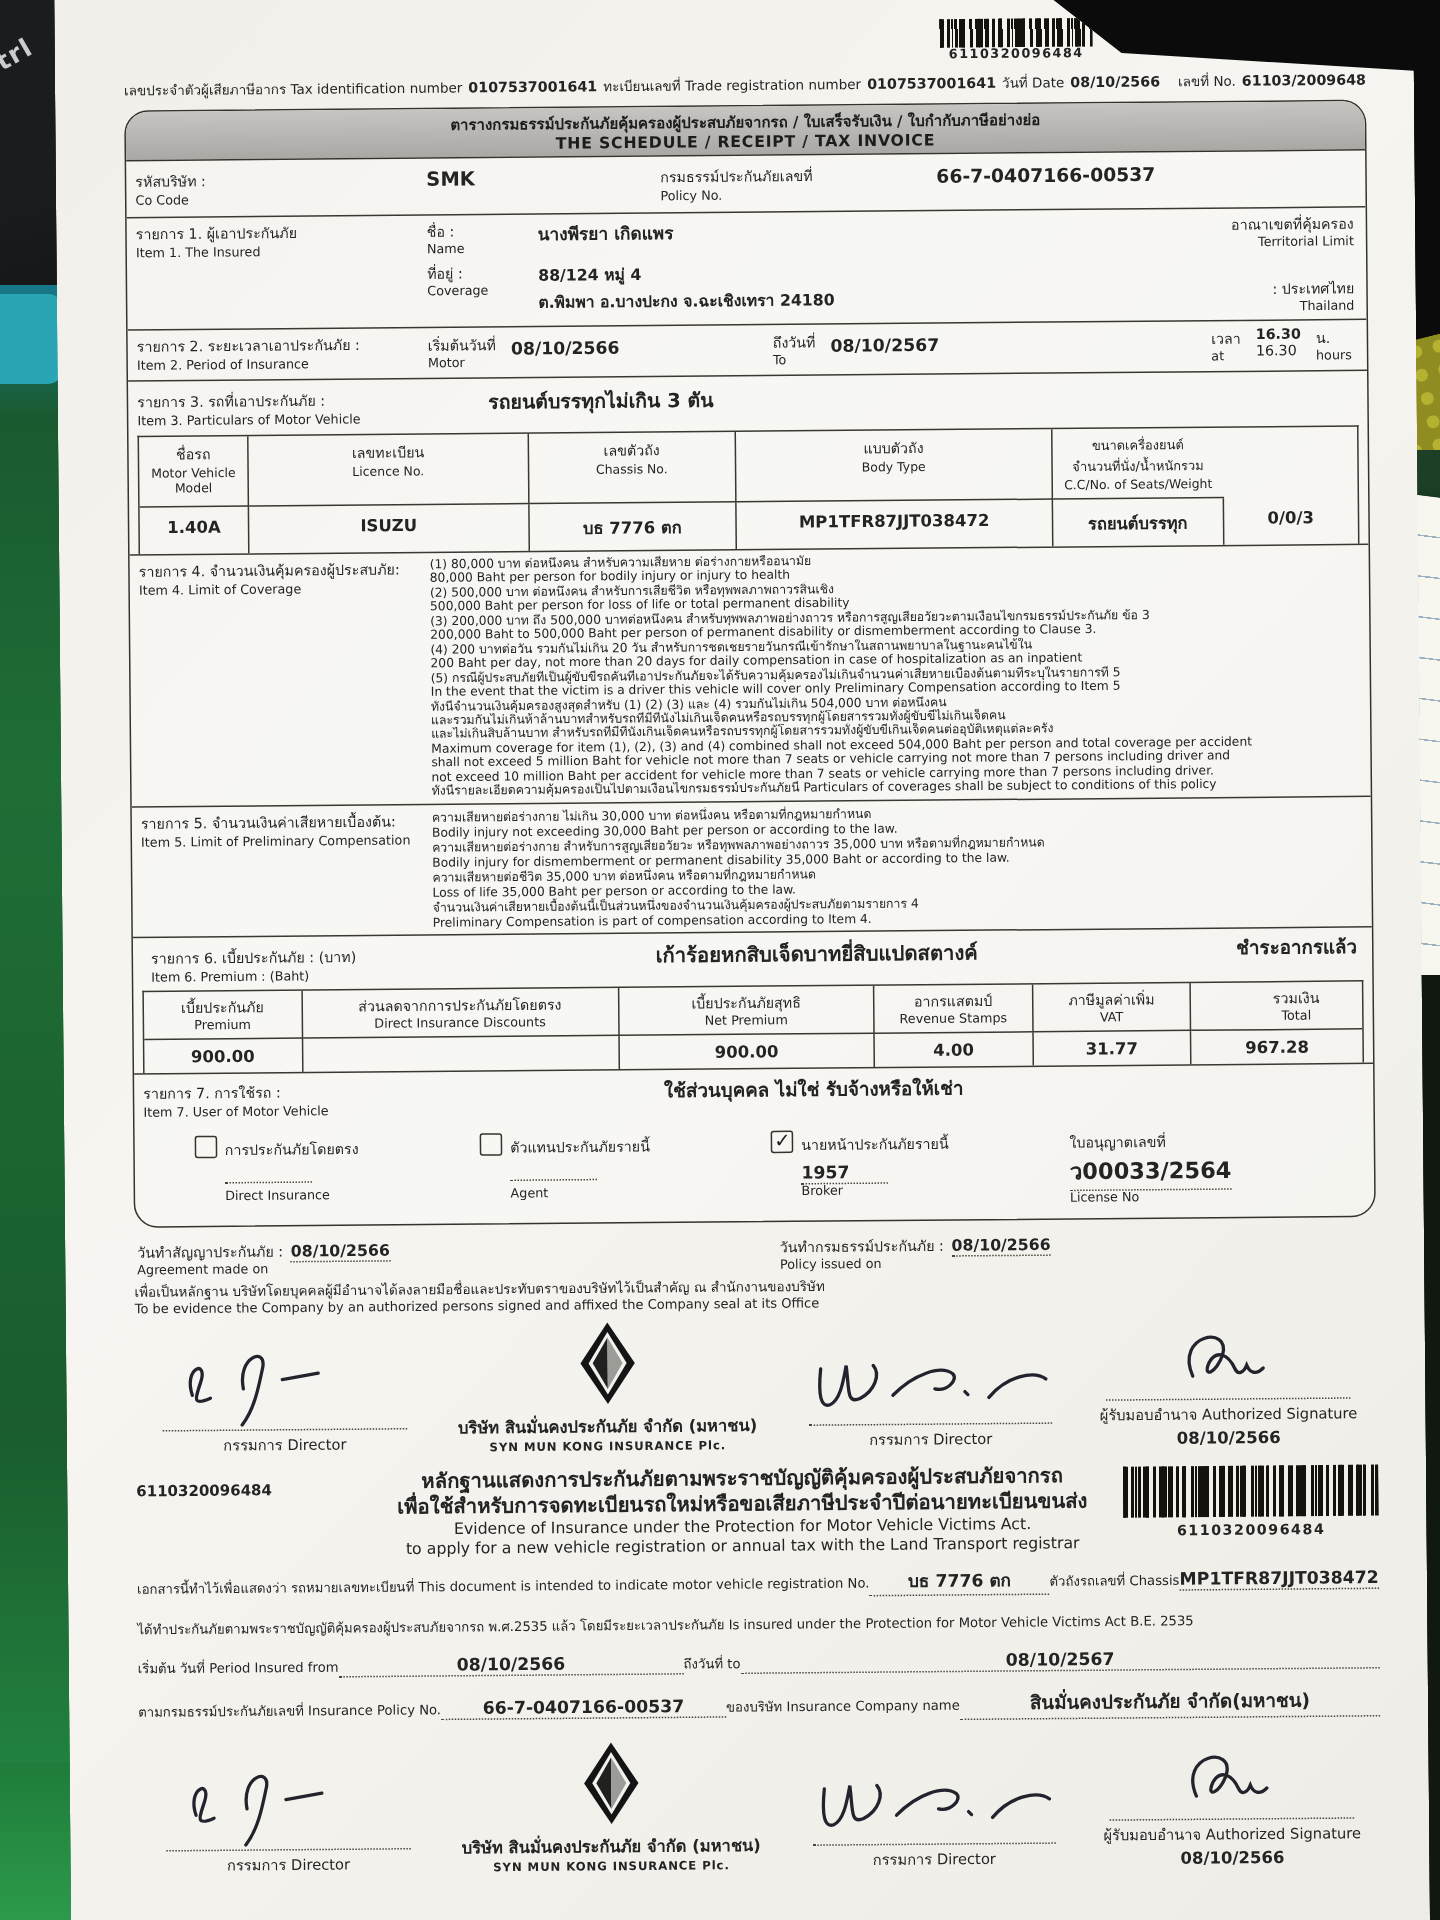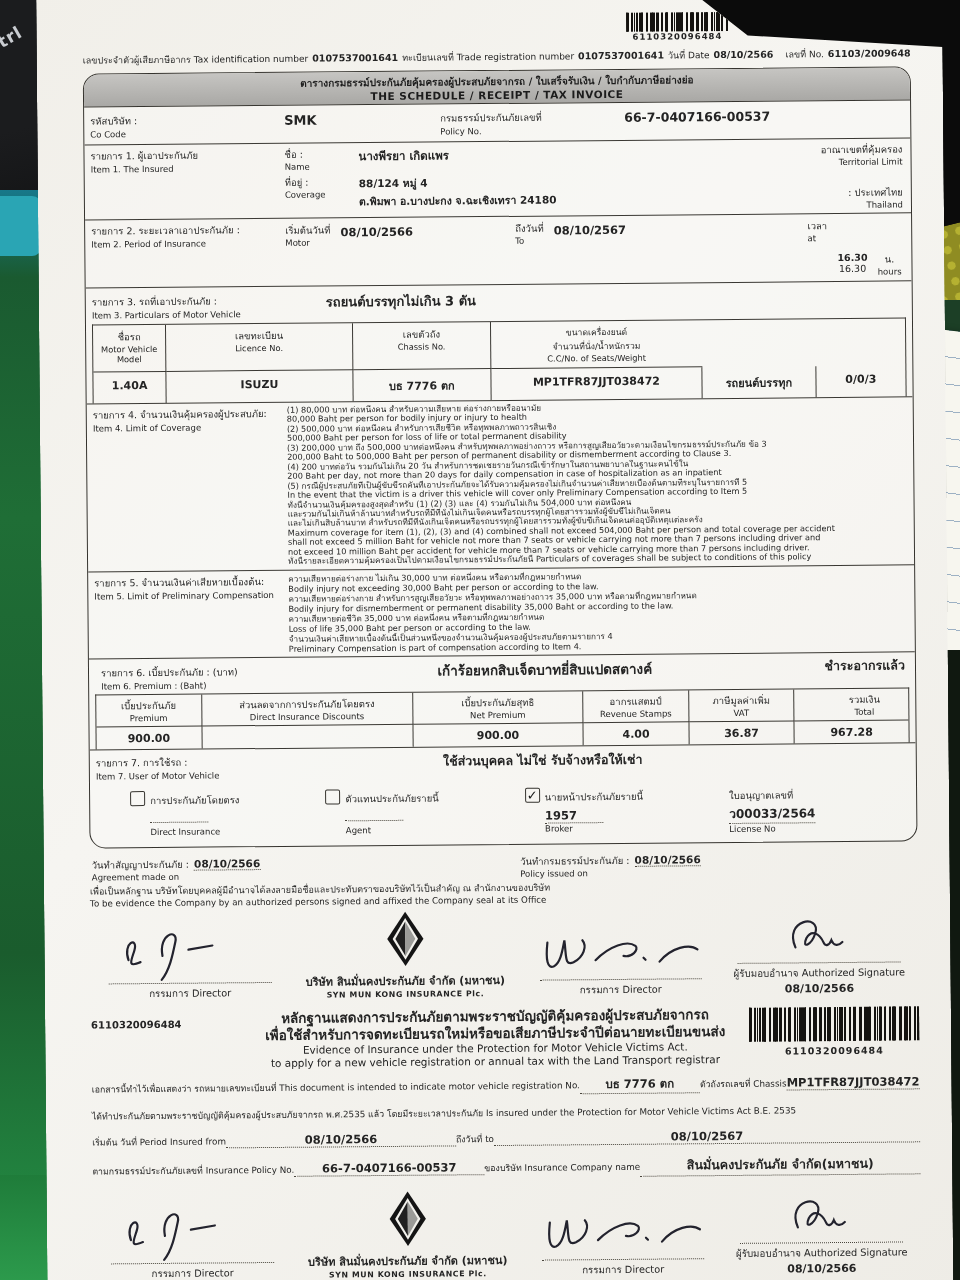--- a/index.html
+++ b/index.html
@@ -73,21 +73,21 @@
   .fl { width:60px; }
   .fl span { display:block; }
   .val-lg { font-weight:bold; font-size:11.5px; padding-top:1px; }
   .i1right { width:150px; text-align:right; padding:3px 8px 3px 0; display:flex; flex-direction:column; }
   .i1right .sp { flex:1; }
 
   .i2wrap { flex:1; display:flex; padding:4px 0; }
   .pair { display:flex; gap:10px; }
   .stack span { display:block; }
   .pair .date { font-weight:bold; font-size:11.5px; padding-top:3px; }
-  .timecol { text-align:center;margin-top:34px; }
+  .timecol { text-align:left; }
 
   .sec3head { display:flex; padding:3px 0 2px; }
   .sec3title { font-weight:bold; font-size:13px; padding:2px 0 0 40px; }
   .vtable { margin:0 6px 0 6px; border:1px solid #3a3833; border-bottom:none; }
   .vt-h, .vt-r { display:grid; grid-template-columns:9% 23% 17% 26% 14% 11%; }
   .vt-h > div { border-right:1px solid #3a3833; border-bottom:1px solid #3a3833; text-align:center; padding:4px 2px; }
   .vt-h > div:last-child { border-right:none; }
   .vt-h .th { display:block; font-size:9.5px; }
   .vt-h .en { display:block; font-size:8.3px; }
   .vt-h .th2 { display:block; font-size:8.6px; }
@@ -114,21 +114,21 @@
   .usage { flex:1; text-align:center; font-weight:bold; font-size:12.5px; padding-top:2px; padding-right:120px; }
   .checksrow { display:flex; align-items:flex-start; padding:4px 14px 8px 40px; gap:6px; }
   .chk { width:15px; height:15px; border:1.6px solid #35332e; border-radius:2px; flex:0 0 auto;
     font-size:13px; font-weight:bold; line-height:13px; text-align:center; color:#1a1a1a; margin-top:2px; }
   .chkgrp { display:flex; gap:5px; margin-right:26px; }
   .chkgrp .lbl .t { display:inline-block; }
   .chkgrp .lbl .dots { display:inline-block; min-width:58px; }
   .chkgrp .lbl .e { display:block; }
   .brnum { font-weight:bold; font-size:11.5px; }
   .licgrp { margin-left:auto; }
-  .licval { font-weight:bold; font-size:12px; }
+  .licval { font-weight:bold; font-size:15px; }
 
   
   .agreerow { display:flex; margin-top:5px; padding:0 2px; }
   .agreeL { width:52%; }
   .agdate { font-weight:bold; font-size:10.5px; }
   .evid { margin-top:2px; }
   .evid .t2 { font-size:9px; display:block; }
   .evid .e2 { font-size:8.7px; display:block; }
 
   .sigrow { display:flex; margin-top:4px; align-items:flex-end; }
@@ -299,20 +299,24 @@
                   <span class="th">ชื่อรถ</span>
                   <span class="en">Motor Vehicle Model</span>
                 </div>
               <div>
                   <span class="th">เลขทะเบียน</span>
                   <span class="en">Licence No.</span>
                 </div>
               <div>
                   <span class="th">เลขตัวถัง</span>
                   <span class="en">Chassis No.</span>
+                </div>
+              <div>
+                  <span class="th">แบบตัวถัง</span>
+                  <span class="en">Body Type</span>
                 </div>
               <div>
                   <span class="th2">ขนาดเครื่องยนต์</span>
                   <span class="th2">จำนวนที่นั่ง/น้ำหนักรวม</span>
                   <span class="en">C.C/No. of Seats/Weight</span>
                 </div>
             </div>
             <div class="vt-r">
               <div>1.40A</div>
               <div>ISUZU</div>
@@ -401,21 +405,21 @@
               <div>
                   <span class="th">รวมเงิน</span>
                   <span class="en">Total</span>
                 </div>
             </div>
             <div class="pt-r">
               <div>900.00</div>
               <div></div>
               <div>900.00</div>
               <div>4.00</div>
-              <div>36.87</div>
+              <div>31.77</div>
               <div>967.28</div>
             </div>
           </div>
         </div>
 
         <div class="row" style="display:block">
           <div class="sec7">
             <div class="lab">
               <span class="t">รายการ 7. การใช้รถ :</span>
               <span class="e">Item 7. User of Motor Vehicle</span>

